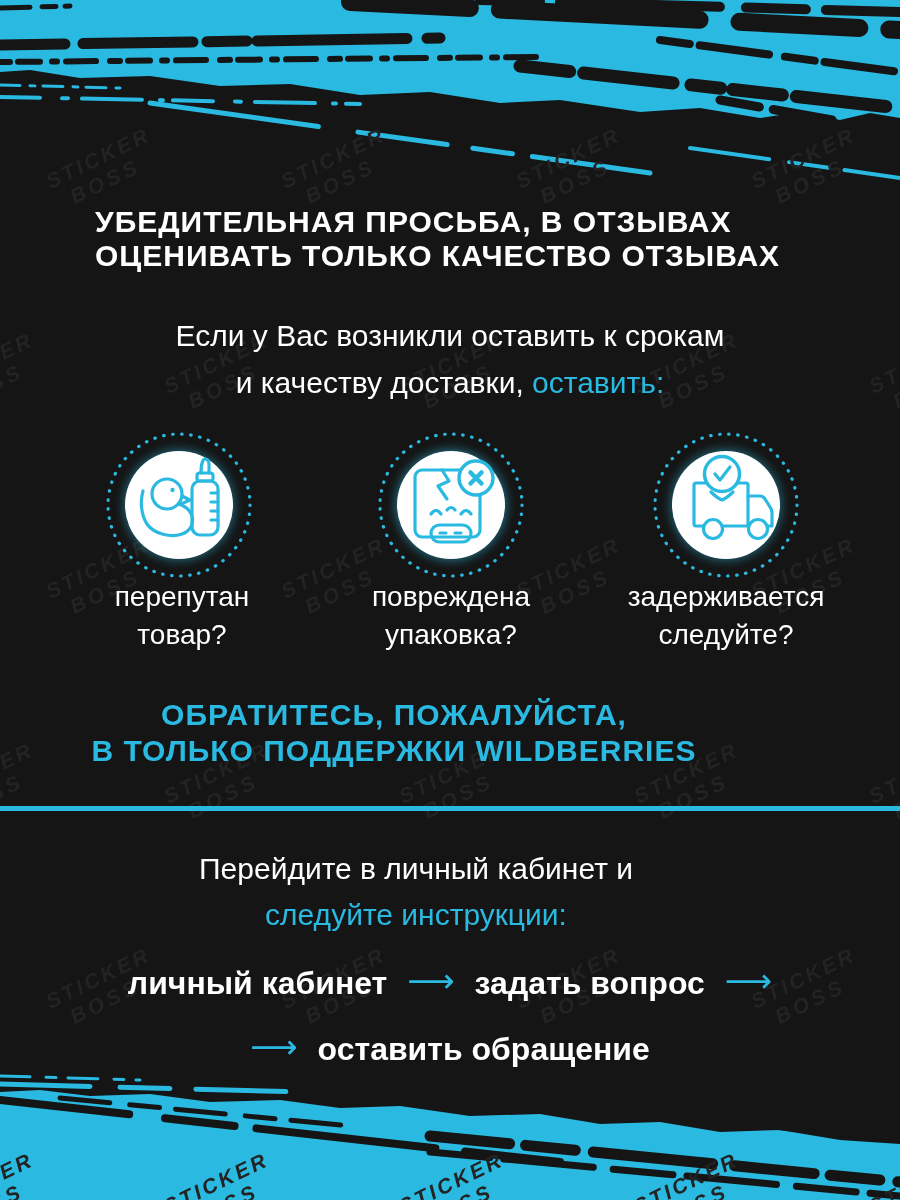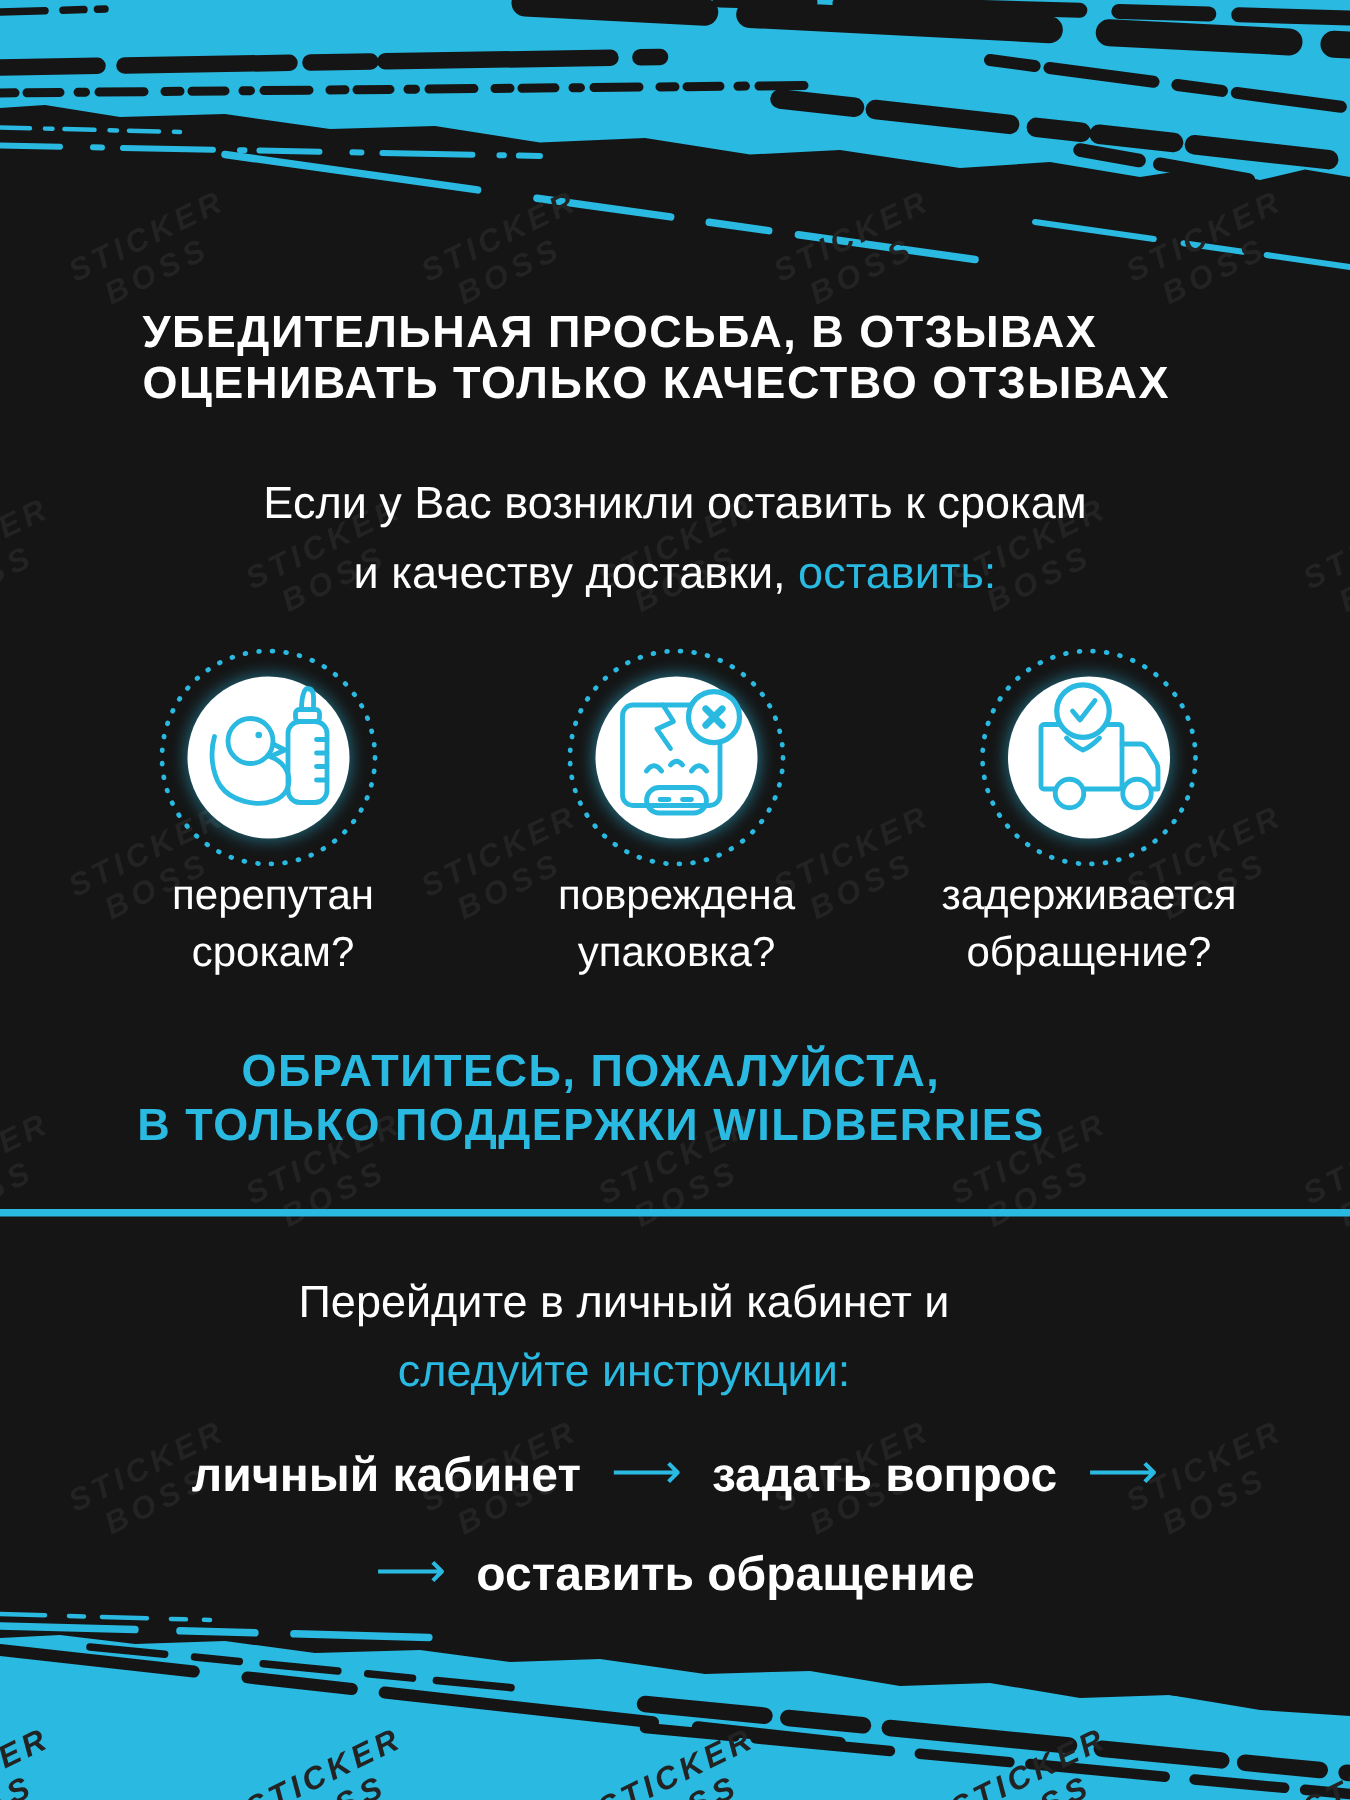--- a/index.html
+++ b/index.html
@@ -226,29 +226,29 @@
         <circle cx="-13" cy="24" r="9.5" fill="#ffffff"></circle>
         <circle cx="32" cy="24" r="9.5" fill="#ffffff"></circle>
         <path d="M-15,-13 Q-9,-7 -4,-5 Q1,-7 7,-13" fill="#ffffff"></path>
         <circle cx="-4" cy="-31" r="17.5" fill="#ffffff" stroke-width="3.5"></circle>
         <path d="M-11,-31 L-6,-25 L4,-38"></path>
       </g>
     </svg>
 
     <div class="abs issue-label i1">
       <div>перепутан</div>
-      <div>срокам?</div>
+      <div>товар?</div>
     </div>
     <div class="abs issue-label i2">
       <div>повреждена</div>
       <div>упаковка?</div>
     </div>
     <div class="abs issue-label i3">
       <div>задерживается</div>
-      <div>обращение?</div>
+      <div>следуйте?</div>
     </div>
 
     <div class="abs support-title">
       <div>ОБРАТИТЕСЬ, ПОЖАЛУЙСТА,</div>
       <div>В ТОЛЬКО ПОДДЕРЖКИ WILDBERRIES</div>
     </div>
 
     <div class="abs divider"></div>
 
     <div class="abs instruction">

